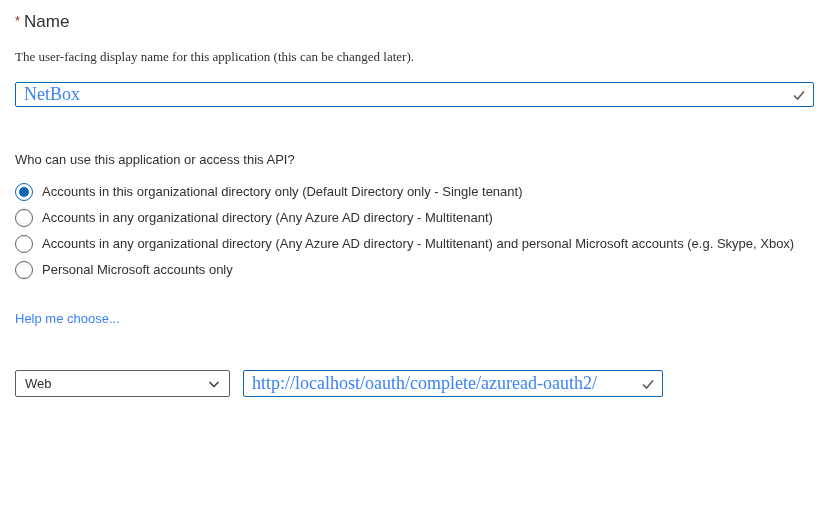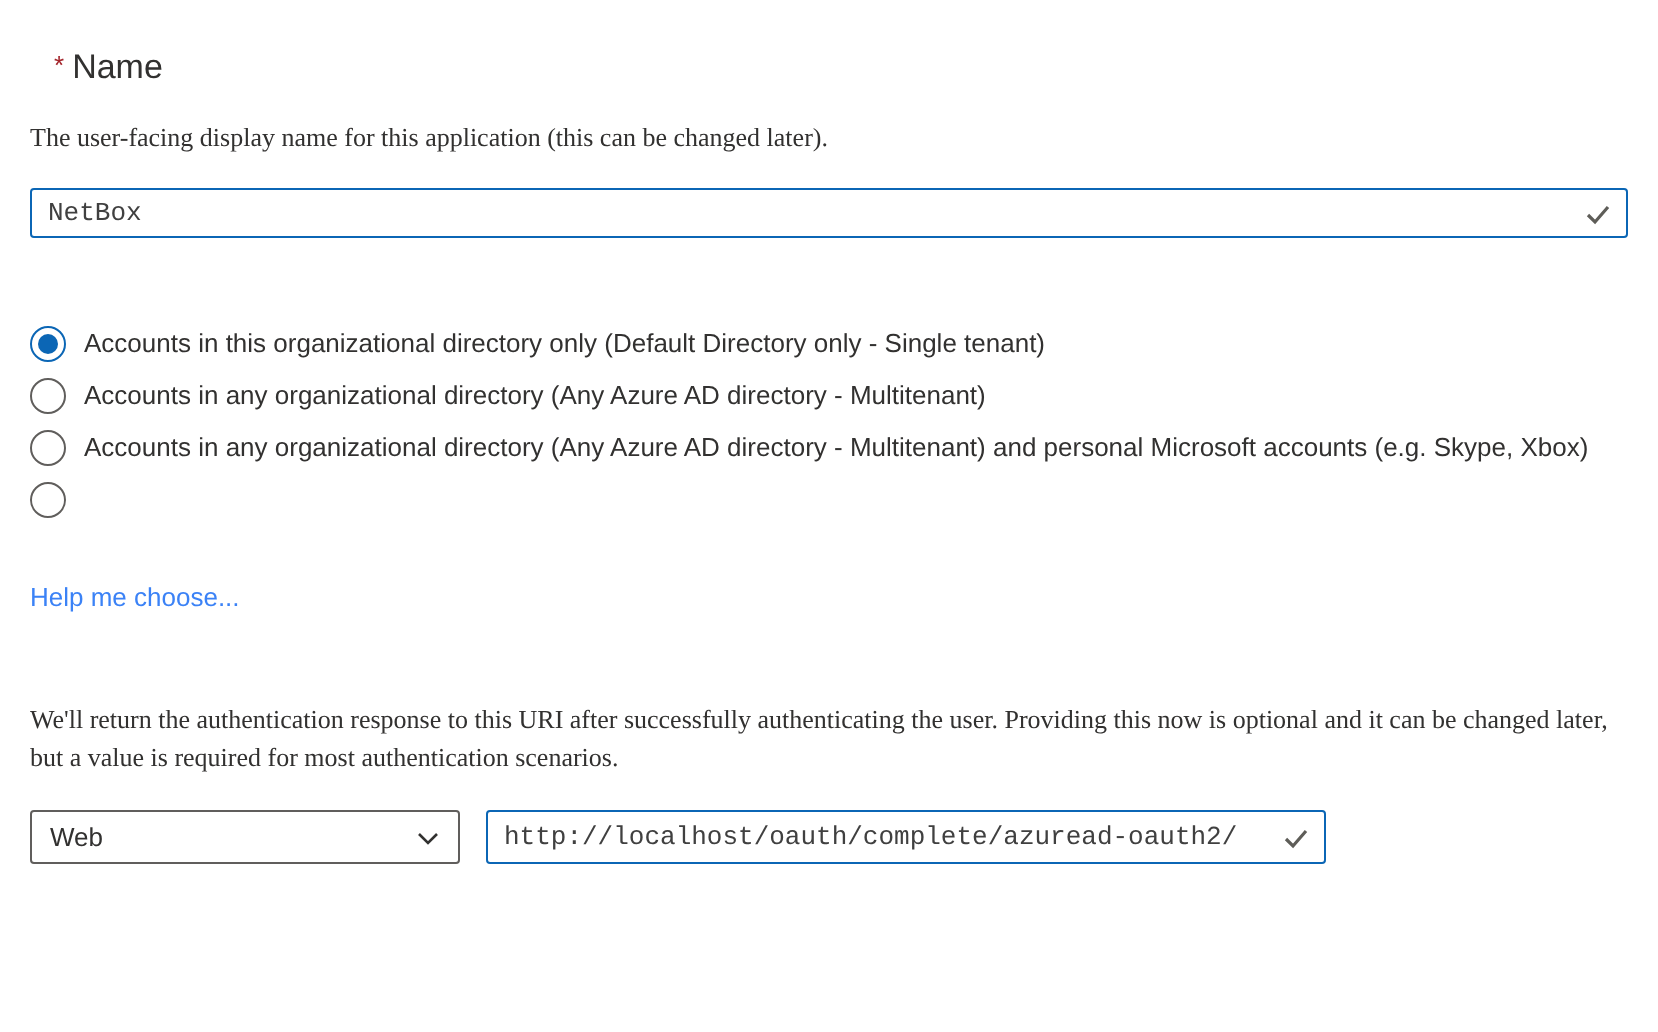--- a/index.html
+++ b/index.html
@@ -10,21 +10,21 @@
     font-family: "Liberation Sans", "DejaVu Sans", sans-serif;
     color: #323130;
     font-size: 13px;
   }
   .page { padding: 10px 15px 20px 15px; }
 
   .section-title {
     font-size: 17px;
     font-weight: 400;
     color: #323130;
-    margin: 12px;
+    margin: 0;
     line-height: 22px;
   }
   .required-marker {
     color: #a4262c;
     margin-right: 4px;
     font-size: 13px;
     vertical-align: 2px;
   }
   .desc {
     margin: 14px 0 0 0;
@@ -37,23 +37,23 @@
   .field-wrap {
     position: relative;
     margin-top: 16px;
   }
   .text-input {
     width: 100%;
     height: 25px;
     border: 1px solid #0b66b5;
     border-radius: 2px;
     padding: 0 30px 0 8px;
-    font-family: Liberation Mono, monospace;
-    font-size: 13px;
-    color: #404040;
+    font-family: Liberation Serif, serif;
+    font-size: 18px;
+    color: #3b82f6;
     outline: none;
     background: #ffffff;
   }
   .check {
     position: absolute;
     right: 8px;
     top: 50%;
     transform: translateY(-50%);
     width: 14px;
     height: 14px;
@@ -141,44 +141,45 @@
     <p class="desc">The user-facing display name for this application (this can be changed later).</p>
     <div class="field-wrap">
       <input class="text-input" type="text" value="NetBox" style="">
       <svg class="check" viewBox="0 0 14 14">
         <path d="M2 7.5 L5.5 11 L12 3.5" fill="none" stroke="#5e5d58" stroke-width="1.6"></path>
       </svg>
     </div>
   </div>
 
   <div class="section">
+    <p class="question">Who can use this application or access this API?</p>
 
     <div class="radio-group">
       <label class="radio-row">
         <span class="radio selected"></span>
         <span class="radio-label">Accounts in this organizational directory only (Default Directory only - Single tenant)</span>
       </label>
       <label class="radio-row">
         <span class="radio"></span>
         <span class="radio-label">Accounts in any organizational directory (Any Azure AD directory - Multitenant)</span>
       </label>
       <label class="radio-row">
         <span class="radio"></span>
         <span class="radio-label">Accounts in any organizational directory (Any Azure AD directory - Multitenant) and personal Microsoft accounts (e.g. Skype, Xbox)</span>
       </label>
       <label class="radio-row">
         <span class="radio"></span>
+        <span class="radio-label">Personal Microsoft accounts only</span>
       </label>
     </div>
 
     <a class="help-link">Help me choose...</a>
   </div>
 
   <div class="section">
-    <p class="desc">We'll return the authentication response to this URI after successfully authenticating the user. Providing this now is optional and it can be changed later, but a value is required for most authentication scenarios.</p>
 
     <div class="controls-row">
       <div class="dropdown">
         <span class="dropdown-value">Web</span>
         <svg class="chevron" viewBox="0 0 12 12">
           <path d="M1.5 4 L6 8.5 L10.5 4" fill="none" stroke="#323130" stroke-width="1.3"></path>
         </svg>
       </div>
       <div class="uri-wrap">
         <input class="text-input" type="text" value="http://localhost/oauth/complete/azuread-oauth2/" style="">

